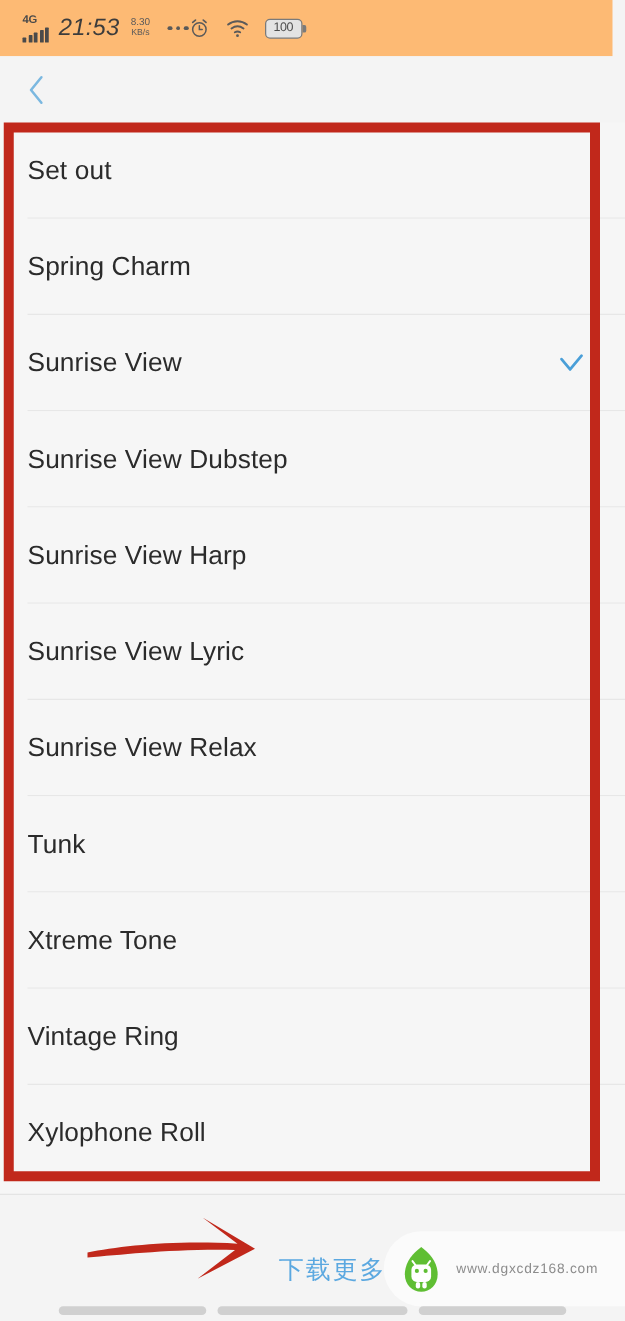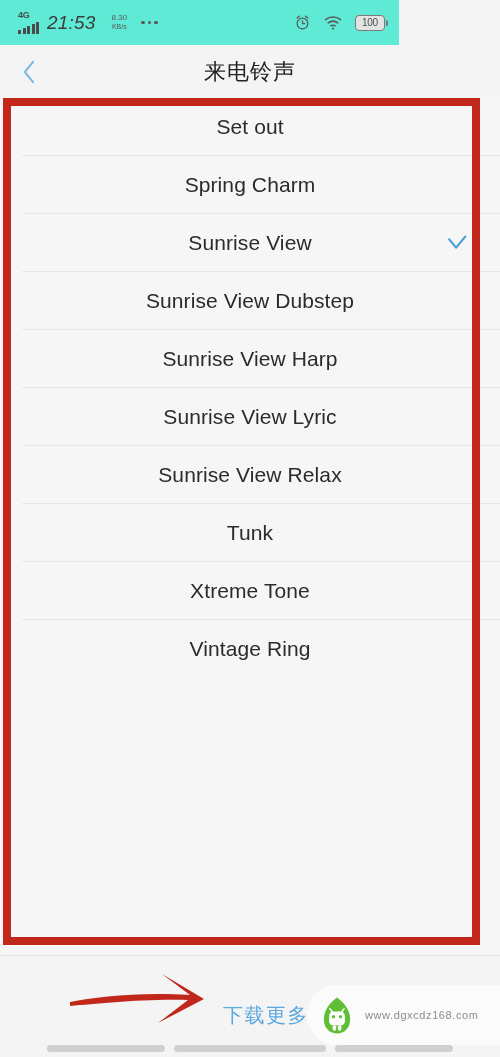--- a/index.html
+++ b/index.html
@@ -16,26 +16,25 @@
     position: relative;
     width: 500px;
     height: 1057px;
     background: #f4f4f4;
   }
 
   
   .status-bar {
     position: absolute;
     top: 0; left: 0;
-    width: 399px;
+    width: 490px;
     height: 45px;
-    background: #5eead4;
-    display: flex;
-    align-items: center;
-    justify-content: space-between;
+    background: #fdba74;
+    display: flex;
+    align-items: center;
     padding: 0 14px 0 18px;
   }
   .status-left, .status-right {
     display: flex;
     align-items: center;
   }
   .status-left { gap: 8px; }
   .status-right { gap: 13px; }
 
   .signal-block {
@@ -78,21 +77,21 @@
     line-height: 19px;
     font-style: italic;
   }
 
   .netspeed {
     display: flex;
     flex-direction: column;
     align-items: center;
     line-height: 8px;
     color: #5a5a5a;
-    margin-left: 8px;
+    margin-left: 1px;
   }
   .netspeed .val { font-size: 8px; }
   .netspeed .unit { font-size: 7px; margin-top: 1px; }
 
   .dots {
     display: flex;
     gap: 3px;
     margin-left: 6px;
     align-items: center;
   }
@@ -163,27 +162,26 @@
   .list-area {
     position: absolute;
     top: 98px; left: 0;
     width: 500px;
     height: 857px;
     background: #f6f6f6;
     overflow: hidden;
   }
   .ring-row {
     position: relative;
-    height: 58px;
+    height: 77px;
     display: flex;
     align-items: center;
     padding: 0 22px;
     background: #f6f6f6;
     cursor: pointer;
-    justify-content: center;
   }
   .ring-row::after {
     content: "";
     position: absolute;
     left: 22px; right: 0; bottom: 0;
     height: 1px;
     background: #e7e7e7;
   }
   .ring-row:last-child::after { display: none; }
   .ring-label {
@@ -338,21 +336,20 @@
       </div>
     </div>
   </div>
 
   <div class="app-header">
     <div class="back-btn">
       <svg class="back-chev" viewBox="0 0 14 26">
         <path d="M12 2 L3 13 L12 24" fill="none" stroke="#7bb8e0" stroke-width="2.2" stroke-linecap="round" stroke-linejoin="round"></path>
       </svg>
     </div>
-    <div class="header-title">来电铃声</div>
   </div>
 
   <div class="list-area" id="list-area">
       <div class="ring-row">
         <span class="ring-label">Set out</span>
       </div>
       <div class="ring-row">
         <span class="ring-label">Spring Charm</span>
       </div>
       <div class="ring-row">
@@ -374,20 +371,23 @@
         <span class="ring-label">Sunrise View Relax</span>
       </div>
       <div class="ring-row">
         <span class="ring-label">Tunk</span>
       </div>
       <div class="ring-row">
         <span class="ring-label">Xtreme Tone</span>
       </div>
       <div class="ring-row">
         <span class="ring-label">Vintage Ring</span>
+      </div>
+      <div class="ring-row">
+        <span class="ring-label">Xylophone Roll</span>
       </div>
     </div>
 
   <div class="list-divider"></div>
 
   <div class="bottom-area"></div>
 
   <div class="download-link">下载更多</div>
 
   <div class="watermark">

